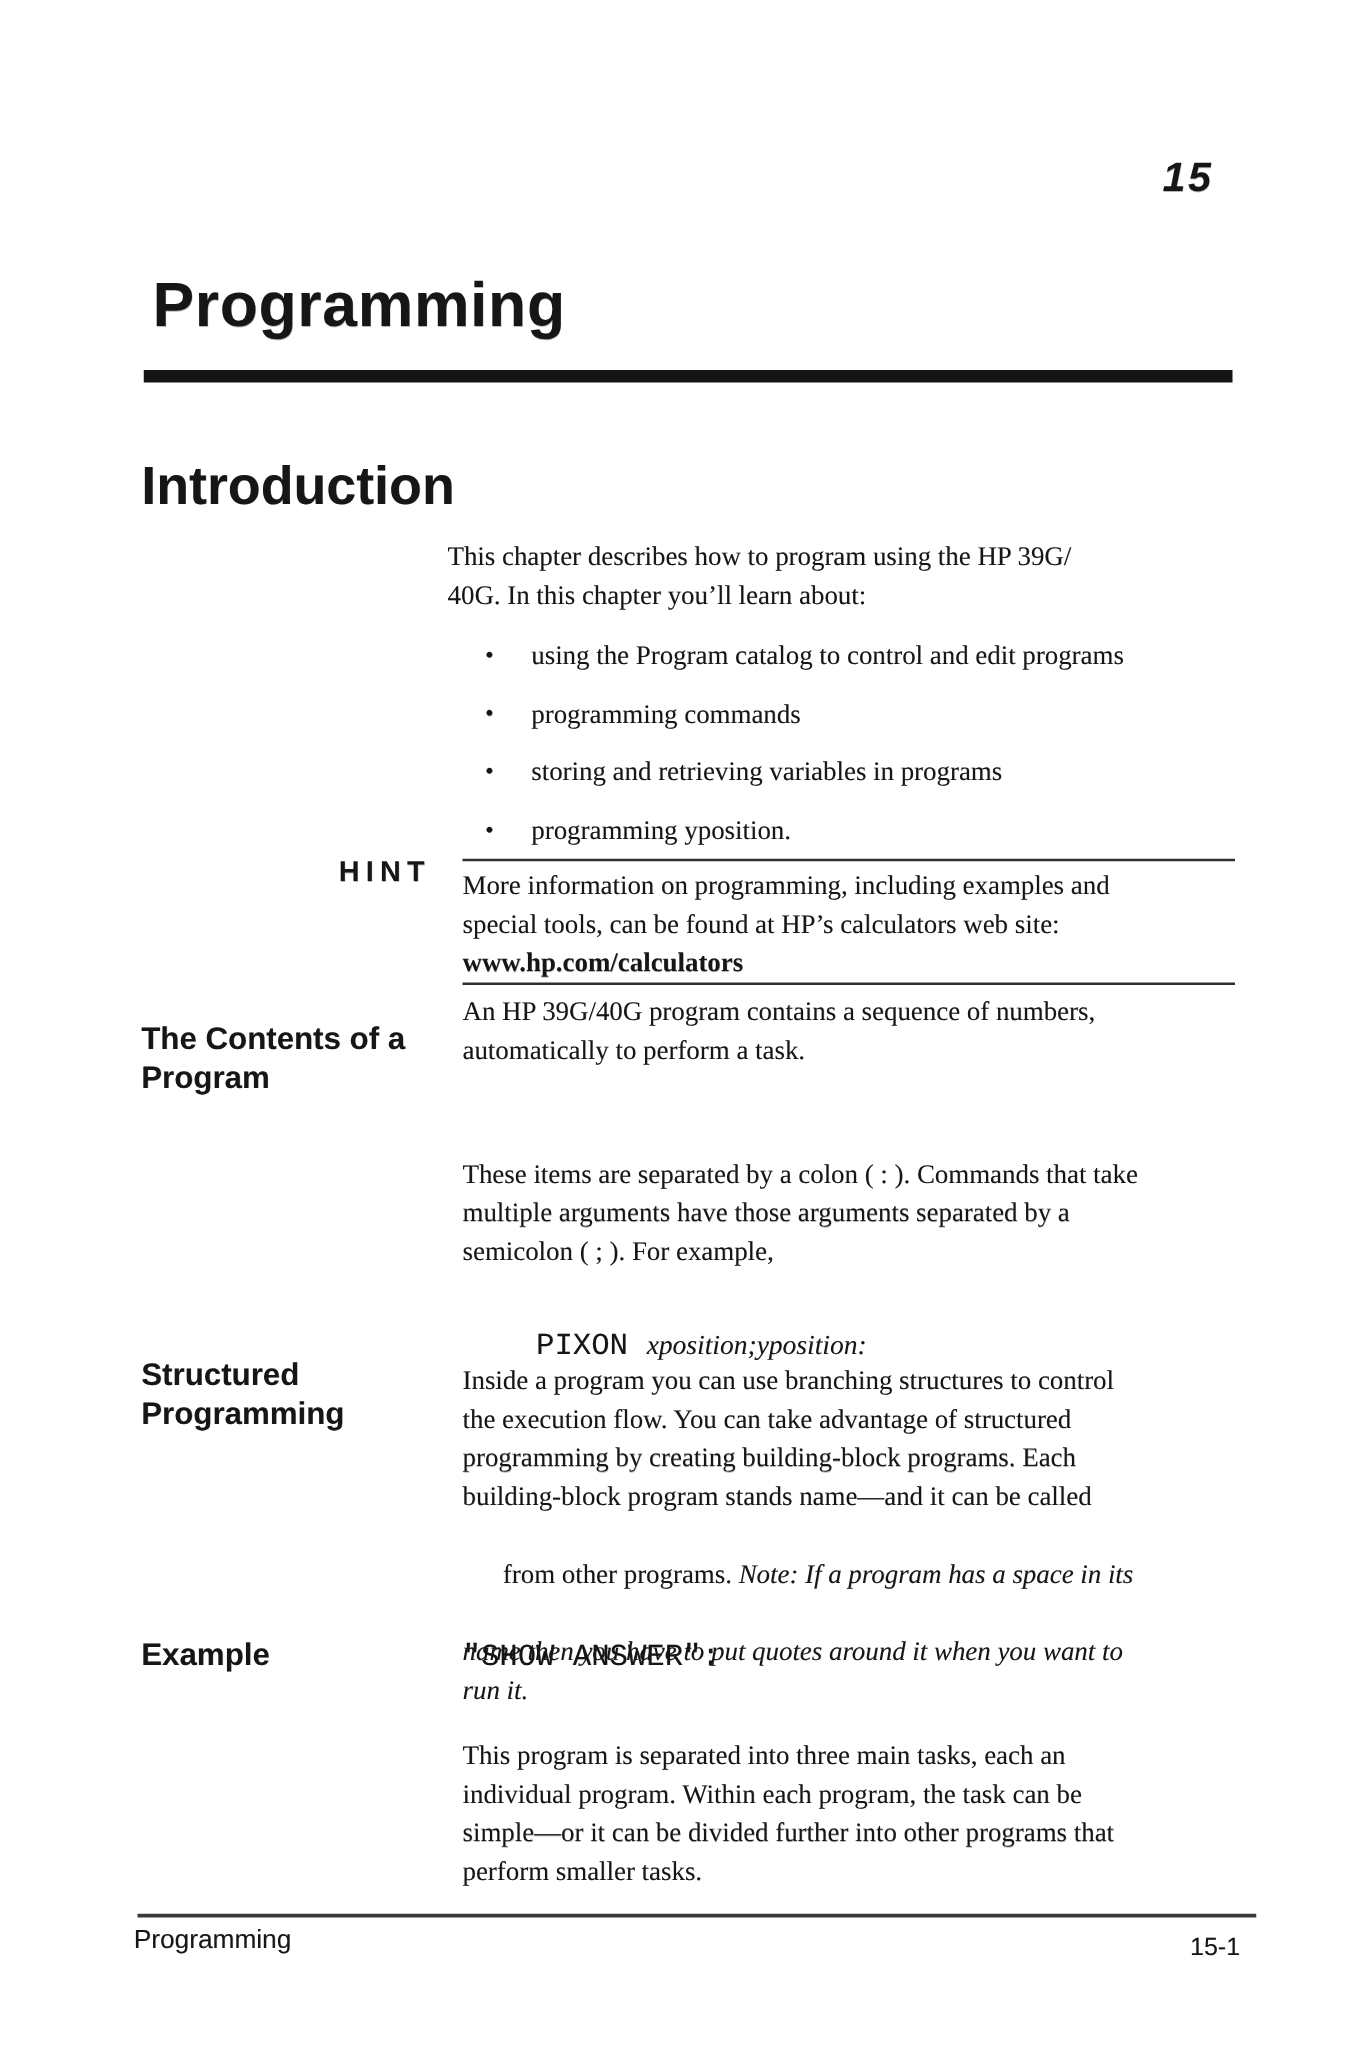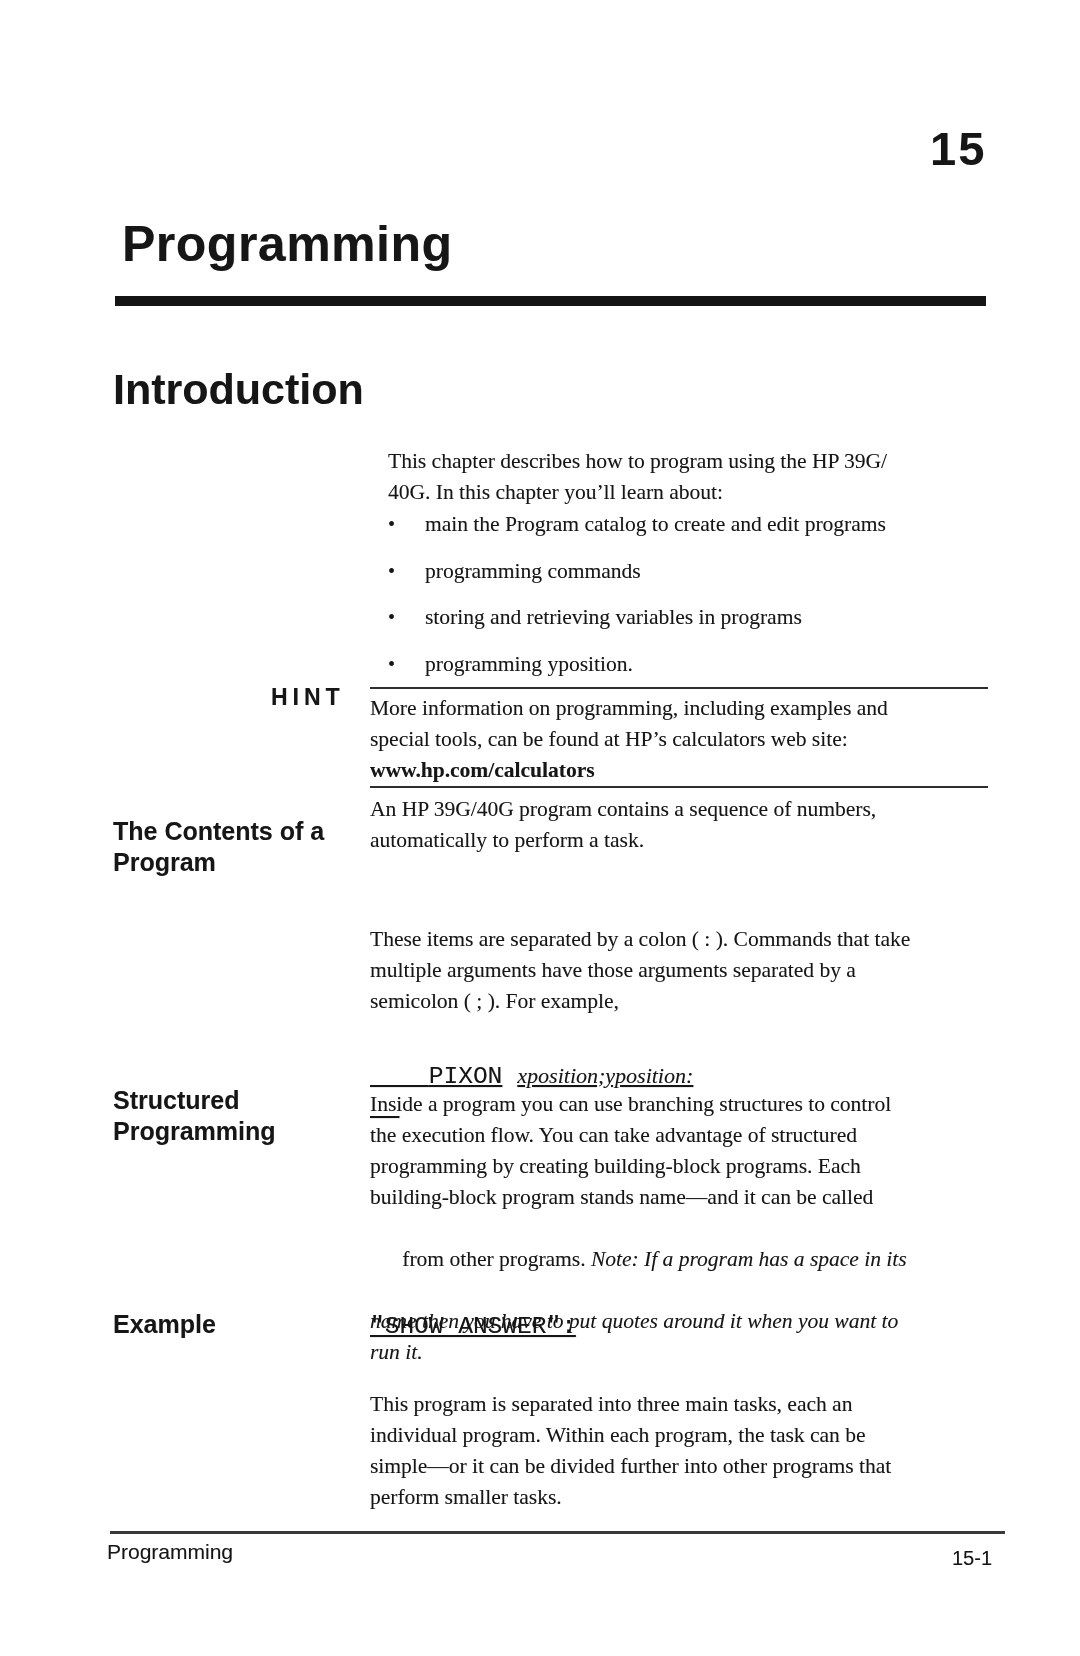--- a/index.html
+++ b/index.html
@@ -3,32 +3,32 @@
 <meta charset="utf-8">
 <style>
   html,body{margin:0;padding:0;background:#e8e8e8;}
   .page{
     position:relative;width:1080px;height:1656px;background:#ffffff;
     font-family:"Liberation Serif", serif;color:#161616;overflow:hidden;
     text-shadow:0.3px 0.3px 0 rgba(0,0,0,0.28);
   }
   .abs{position:absolute;}
   .sans{font-family:"Liberation Sans", sans-serif;}
-  .mono{font-family:"Liberation Mono","DejaVu Sans Mono", monospace;text-decoration:underline;}
+  .mono{font-family:"Liberation Mono","DejaVu Sans Mono", monospace;}
   .line{white-space:pre;}
   .it{font-style:italic;}
   .b{font-weight:700;}
 
-  .chapter-num{top:125px;left:930px;font-size:47px;font-weight:700;line-height:1;letter-spacing:2px;}
+  .chapter-num{top:125px;left:930px;font-size:33px;font-weight:700;line-height:1;letter-spacing:2px;font-style:italic;}
   .chapter-title{top:219px;left:122px;font-size:50px;font-weight:700;line-height:1;letter-spacing:0.5px;margin:0;}
   .rule-thick{top:296px;left:115px;width:871px;height:10px;background:#141414;}
 
   .intro-heading{top:368px;left:113px;font-size:43px;font-weight:700;line-height:1;margin:0;}
   .body-text{font-size:21.5px;line-height:31px;}
-  .intro-lead{top:430px;left:388px;width:640px;margin-top:16px;}
+  .intro-lead{top:430px;left:358px;width:640px;}
 
   .bullet-list{top:509px;left:370px;width:640px;list-style:none;margin:0;padding:0;}
   .bullet-list li{display:flex;margin:0 0 15.5px 0;font-size:21.5px;line-height:31px;}
   .bullet-dot{width:37px;padding-left:18px;flex:none;font-size:20px;}
 
   .rule-thin{left:370px;width:618px;height:2px;background:#2e2e2e;}
   .hint-rule-top{top:687px;}
   .hint-label{top:686px;left:271px;font-size:23px;font-weight:700;line-height:1;letter-spacing:5px;}
   .hint-text{top:693px;left:370px;width:640px;}
   .hint-rule-bottom{top:786px;}
@@ -62,21 +62,21 @@
 
   <h2 class="abs intro-heading sans">Introduction</h2>
   <div class="abs intro-lead body-text">
     <div class="line">This chapter describes how to program using the HP 39G/</div>
     <div class="line">40G. In this chapter you’ll learn about:</div>
   </div>
 
   <ul class="abs bullet-list">
     <li>
       <span class="bullet-dot">•</span>
-      <span class="line">main the Program catalog to create and edit programs</span>
+      <span class="line">using the Program catalog to control and edit programs</span>
     </li>
     <li>
       <span class="bullet-dot">•</span>
       <span class="line">programming commands</span>
     </li>
     <li>
       <span class="bullet-dot">•</span>
       <span class="line">storing and retrieving variables in programs</span>
     </li>
     <li>

